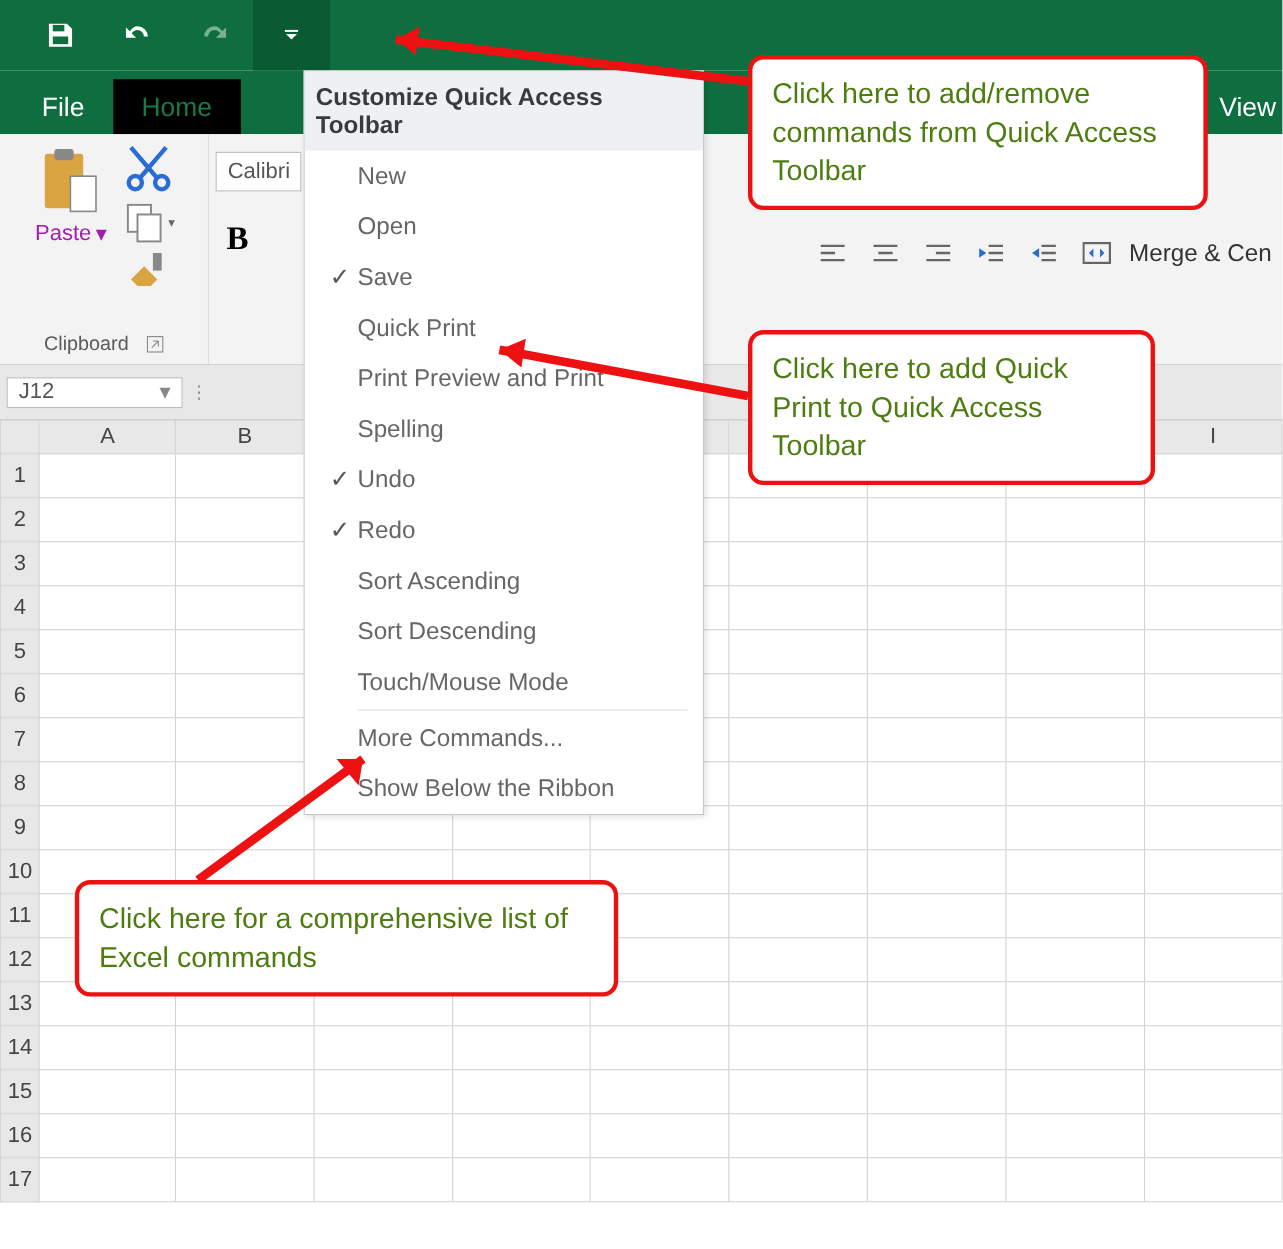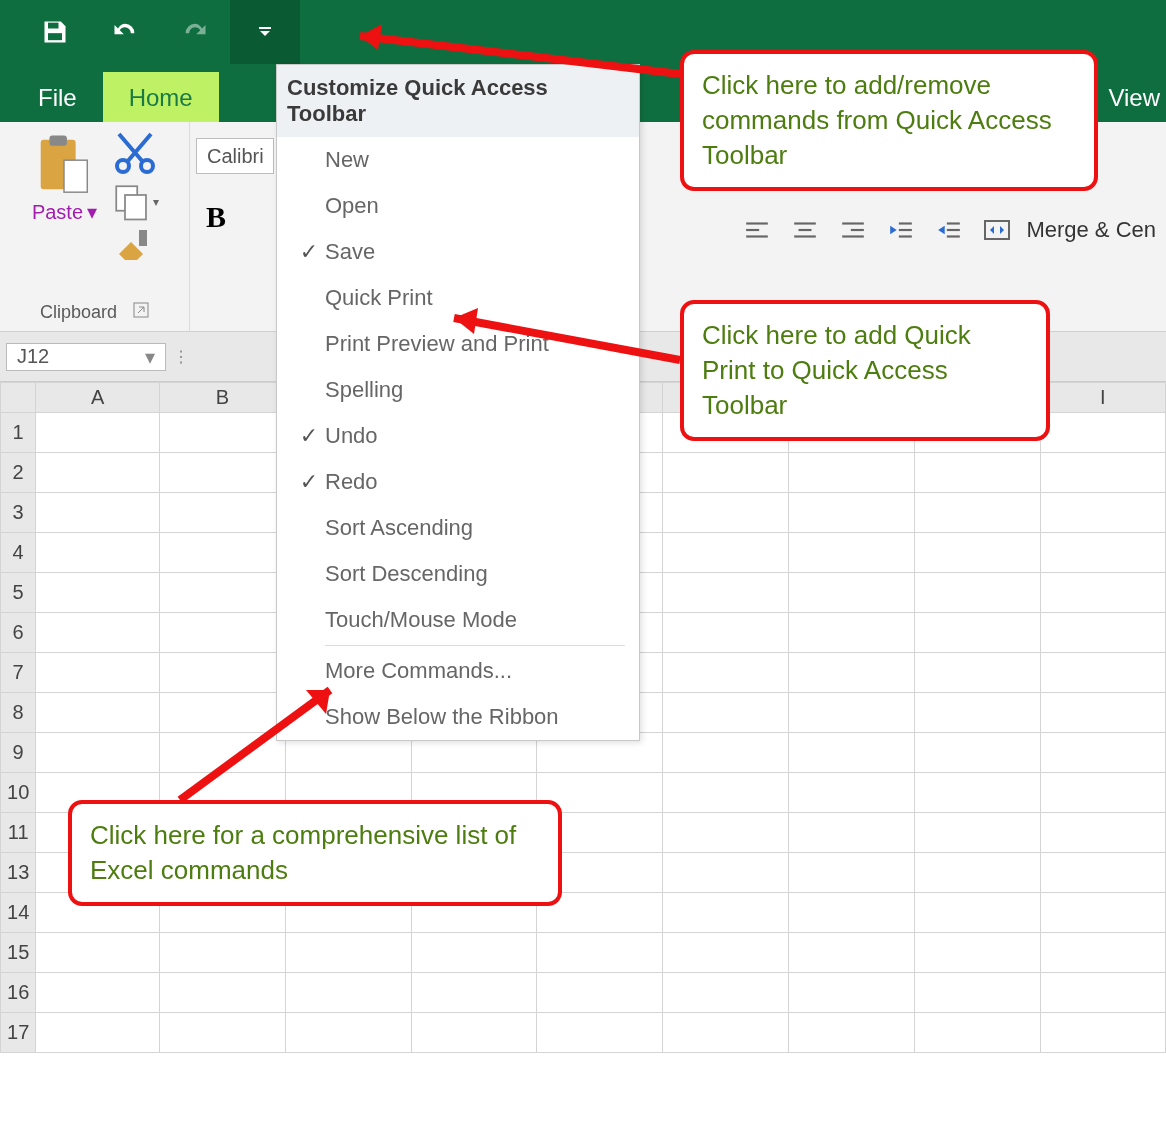--- a/index.html
+++ b/index.html
@@ -8,28 +8,28 @@
   
   .qat-bar { height: 64px; background: #0f6e3f; display: flex; align-items: center; padding-left: 20px; }
   .qat-btn { width: 70px; height: 64px; display: flex; align-items: center; justify-content: center; color: #fff; }
   .qat-btn svg { width: 28px; height: 28px; }
   .qat-dropdown { width: 70px; height: 64px; background: #0a5a33; display: flex; align-items: center; justify-content: center; color: #fff; }
   .qat-dropdown svg { width: 16px; height: 10px; }
 
   
   .tabs-bar { height: 58px; background: #0f6e3f; display: flex; align-items: flex-end; padding-left: 12px; color: #fff; font-size: 24px; }
   .tab { padding: 12px 26px 10px 26px; cursor: pointer; }
-  .tab.active { background: #bef264; color: #1a7a47; }
+  .tab.active { background: #000000; color: #1a7a47; }
   .tab-right { margin-left: auto; padding-right: 6px; padding-bottom: 10px; }
 
   
   .ribbon { height: 210px; background: #f3f3f3; border-bottom: 1px solid #d0d0d0; position: relative; display:flex; }
   .group { display: flex; flex-direction: column; align-items: center; border-right: 1px solid #dcdcdc; padding: 6px 6px 2px 6px; height: 100%; }
   .group-content { flex: 1; display: flex; align-items: flex-start; }
-  .group-label { font-size: 18px; color: #5a5a5a; padding-bottom: 6px; display:flex; gap:16px;}
+  .group-label { font-size: 18px; color: #5a5a5a; padding-bottom: 6px; display:flex; align-items:center; gap:16px;}
   .paste-big { display:flex; flex-direction:column; align-items:center; justify-content:flex-start; padding:6px 8px; }
   .paste-big svg { width:60px; height:64px; }
   .paste-label { font-size:20px; color:#a21caf; margin-top:2px; display:flex; align-items:center; gap:4px;}
   .mini-col { display:flex; flex-direction:column; gap:8px; padding:6px 6px; }
   .mini-btn { width:48px; height:40px; display:flex; align-items:center; justify-content:center; }
   .font-box { border:1px solid #bcbcbc; background:#fff; height:36px; padding:0 10px; font-size:20px; color:#555; display:flex; align-items:center; width:78px; overflow:hidden;}
   .bold-b { font-family:"Times New Roman",serif; font-weight:bold; font-size:30px; padding:6px 10px;}
   .align-row { display:flex; gap:22px; align-items:center; padding:6px 10px; }
   .align-row svg { width:26px; height:22px; }
   .dialog-launcher { width:16px; height:16px; }
@@ -359,20 +359,32 @@
           <td></td>
           <td></td>
           <td></td>
           <td></td>
           <td></td>
           <td></td>
           <td></td>
           <td></td>
         </tr>
         <tr>
+          <th>12</th>
+          <td></td>
+          <td></td>
+          <td></td>
+          <td></td>
+          <td></td>
+          <td></td>
+          <td></td>
+          <td></td>
+          <td></td>
+        </tr>
+        <tr>
           <th>13</th>
           <td></td>
           <td></td>
           <td></td>
           <td></td>
           <td></td>
           <td></td>
           <td></td>
           <td></td>
           <td></td>

